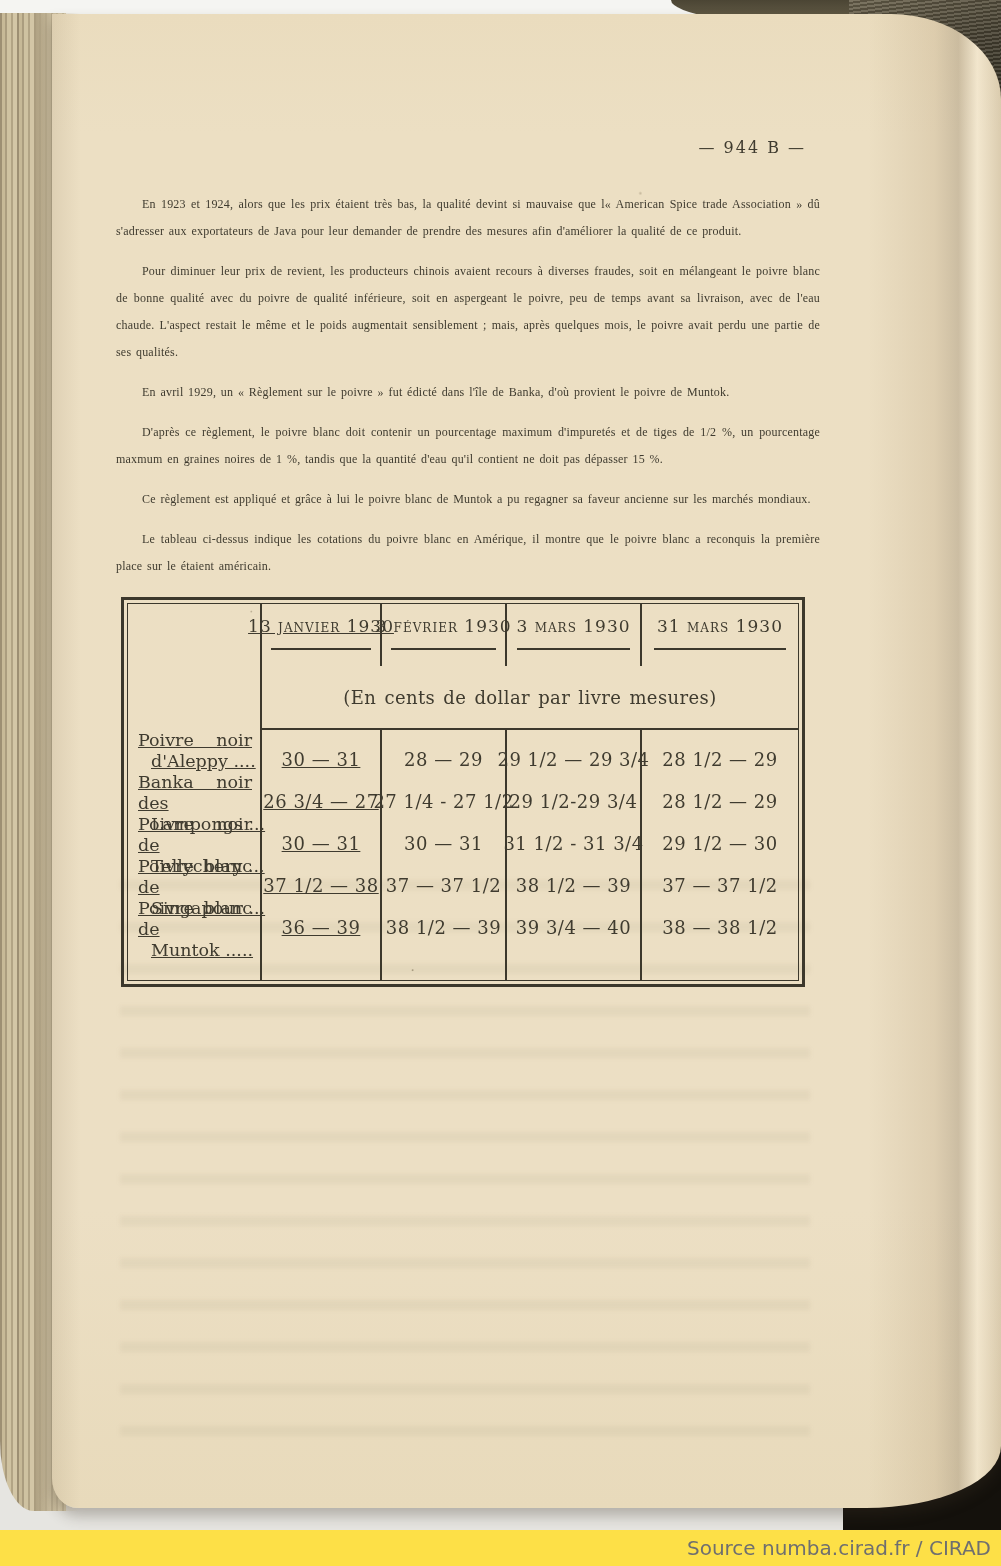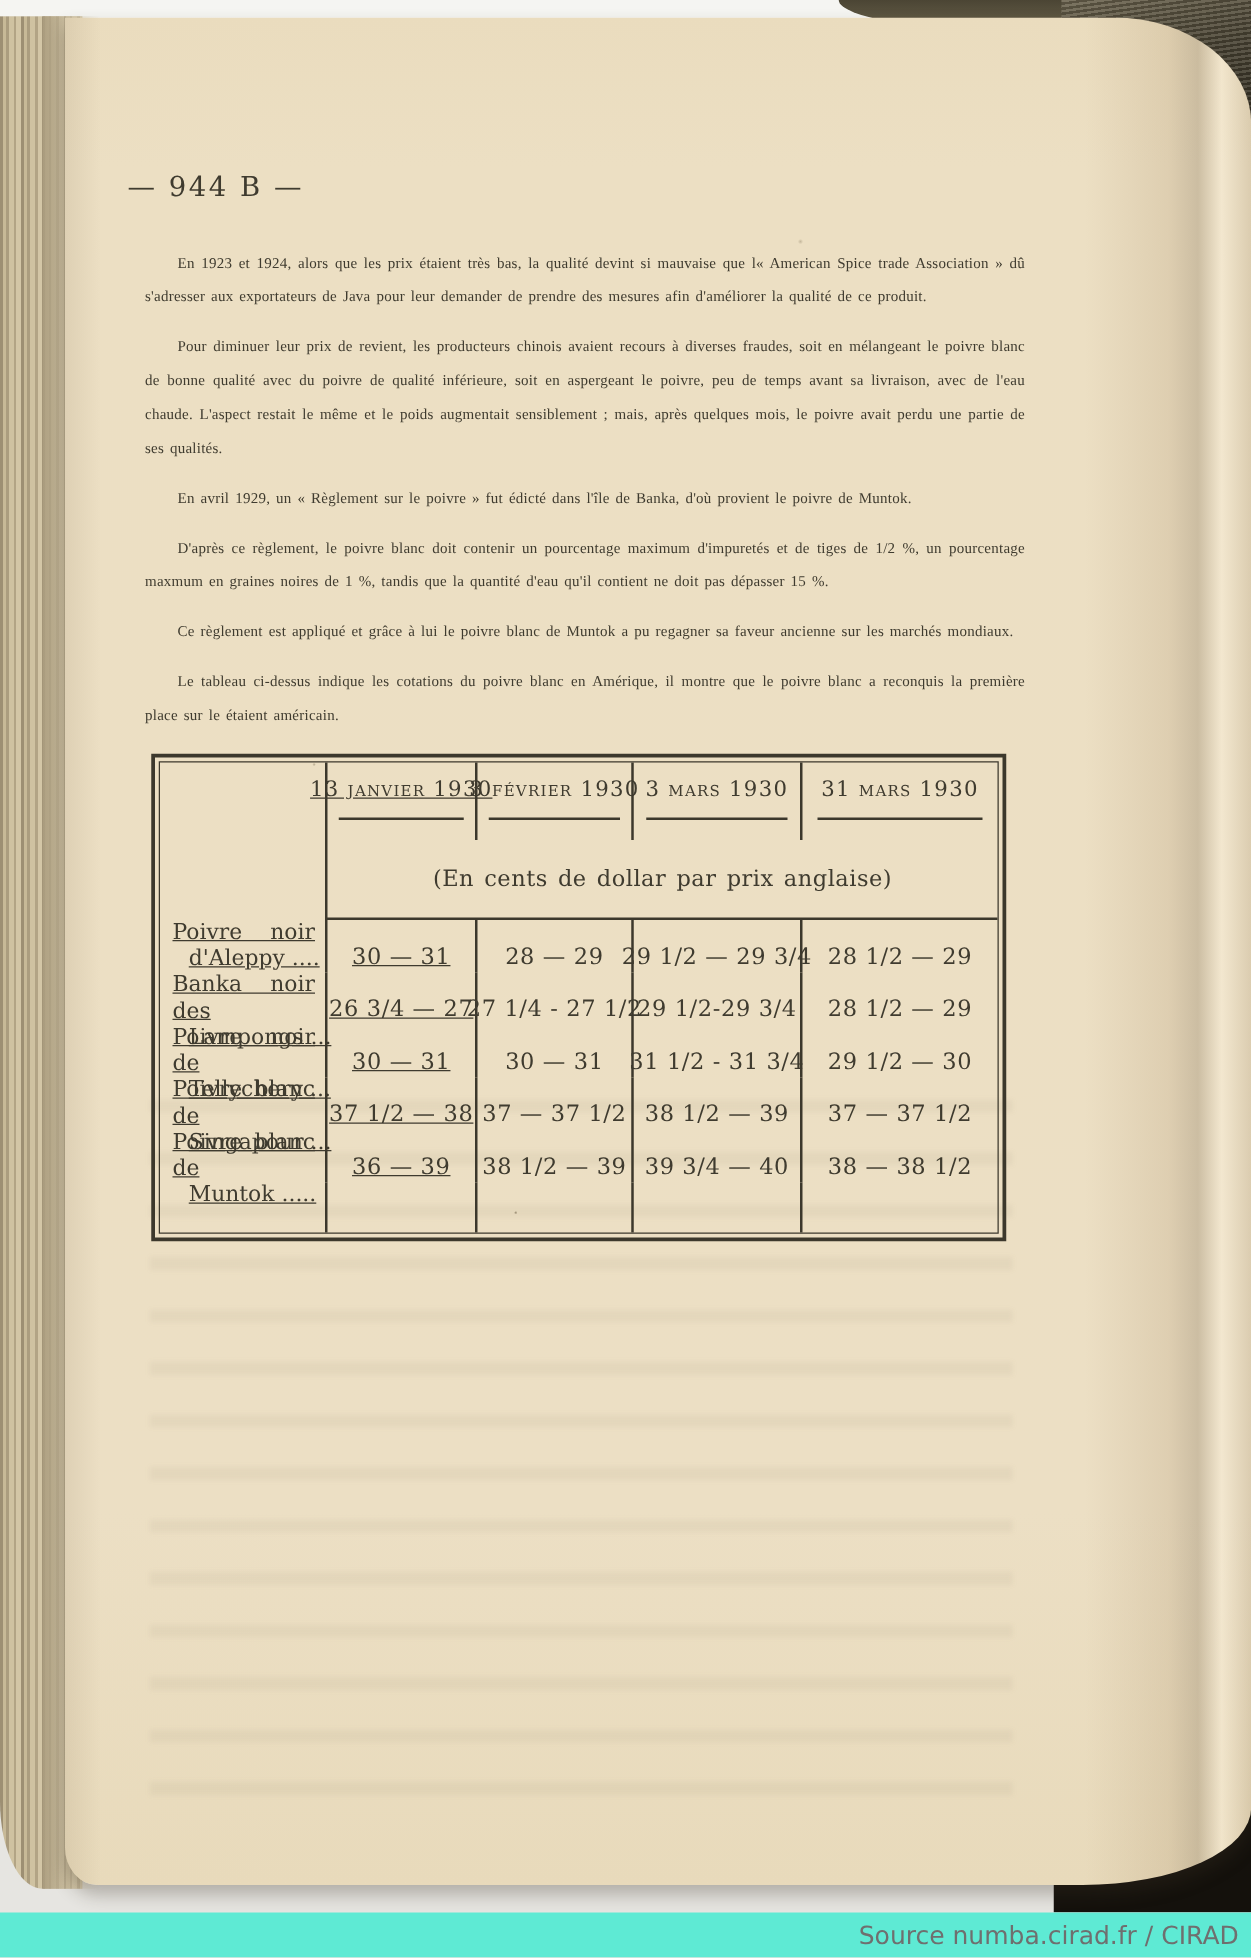--- a/index.html
+++ b/index.html
@@ -63,22 +63,22 @@
     border-bottom-left-radius:26px 30px;
     box-shadow:0 8px 14px rgba(60,50,35,.30);
   }
 
   
   .content{
     position:absolute;left:116px;top:138px;width:704px;
     color:#3f3b2f;
   }
   .pagenum{
-    text-align:left;
-    font-size:22px;letter-spacing:2px;
+    text-align:right;
+    font-size:16px;letter-spacing:2px;
     transform:translateX(-14px);
   }
   .bodytext p{
     font-size:12px;line-height:27px;
     text-align:justify;text-indent:26px;
     letter-spacing:.2px;word-spacing:1.5px;
     margin-top:13px;
     font-family:Liberation Serif, serif;
   }
   .bodytext p:first-of-type{margin-top:34px;}
@@ -135,21 +135,21 @@
     position:absolute;left:120px;top:880px;width:690px;height:560px;
     background:
       repeating-linear-gradient(180deg, rgba(124,112,88,.07) 0 10px, rgba(0,0,0,0) 10px 42px);
     filter:blur(2px);
     pointer-events:none;
   }
 
   
   .footerbar{
     position:absolute;left:0;bottom:0;width:1001px;height:36px;
-    background:#5eead4;
+    background:#fde047;
     display:flex;align-items:center;justify-content:flex-end;
     padding-right:10px;
     font-family:"DejaVu Sans", sans-serif;
     font-size:20px;color:#6f6f6f;
   }
 </style>
 </head>
 <body>
 
 <div class="scan">
@@ -193,21 +193,21 @@
             <span class="daterule"></span>
           </div>
           <div class="tcell datec c4">
             <span class="datetext">31 mars 1930</span>
             <span class="daterule"></span>
           </div>
         </div>
 
         <div class="trow tunits">
           <div class="tcell lab"></div>
-          <div class="tcell unitsc">(En cents de dollar par prix anglaise)</div>
+          <div class="tcell unitsc">(En cents de dollar par livre mesures)</div>
         </div>
 
         <div class="trow tdata">
           <div class="tcell lab">
             <span class="l1">Poivre noir</span>
             <span class="l2">d'Aleppy ....</span>
           </div>
           <div class="tcell valc c1">30 — 31</div>
           <div class="tcell valc c2">28 — 29</div>
           <div class="tcell valc c3">29 1/2 — 29 3/4</div>

